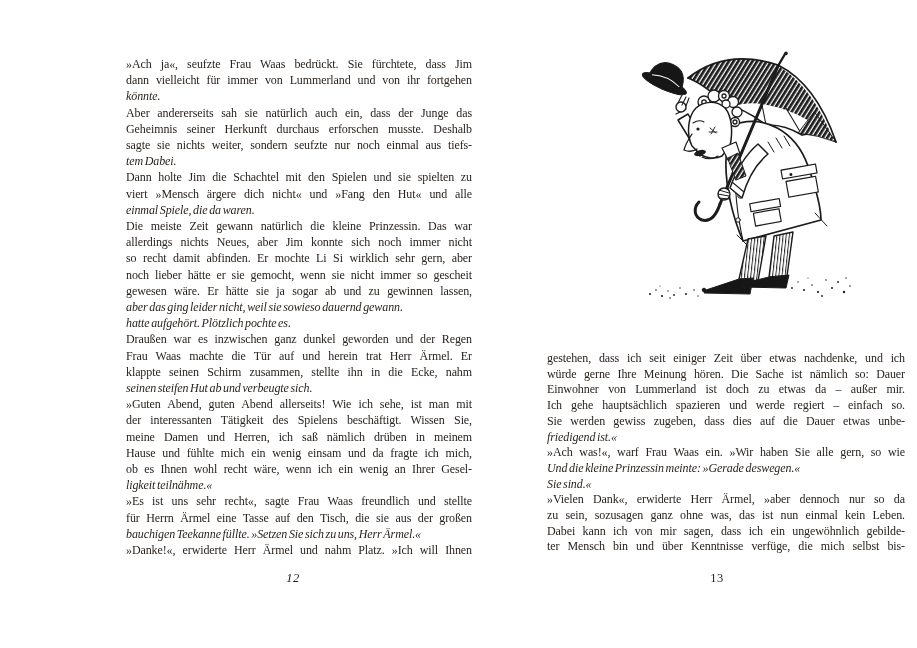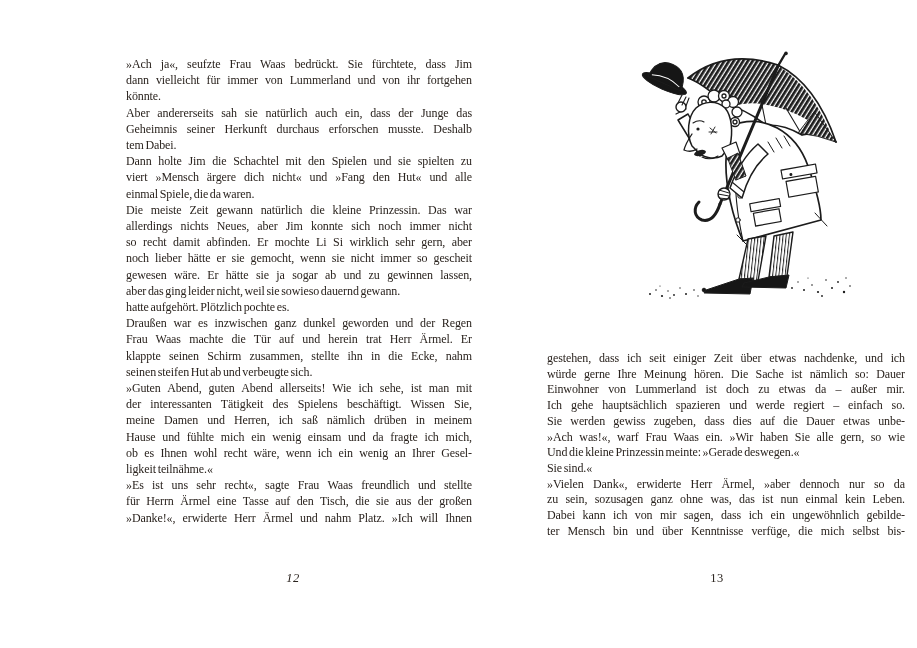--- a/index.html
+++ b/index.html
@@ -4,38 +4,39 @@
 <style>
   html,body{margin:0;padding:0;background:#ffffff;}
   .spread{
     position:relative;width:917px;height:648px;background:#ffffff;overflow:hidden;
     font-family:"Liberation Serif", serif;color:#2a231e;margin-left:44px;
   }
   .textcol{position:absolute;font-size:12px;letter-spacing:-0.1px;word-spacing:-1.2px;}
   .textcol-left{left:82px;top:56px;width:346px;line-height:16.2px;}
   .textcol-right{left:503px;top:351px;width:358px;line-height:15.7px;}
   .line{text-align:justify;text-align-last:justify;}
-  .line.end{text-align-last:left;}
+  .line.end{text-align-last:left;font-style:italic;}
   .pagenum{position:absolute;top:571px;font-size:12.5px;text-align:center;letter-spacing:0.5px;}
   .pagenum-left{left:82px;width:334px;font-style:italic;}
   .pagenum-right{left:503px;width:340px;}
   .illustration{position:absolute;left:596px;top:50px;width:215px;height:250px;}
   .illustration svg{display:block;width:100%;height:100%;}
 </style>
 </head>
 <body>
 
 <div class="spread">
 
   <div class="textcol textcol-left">
       <div class="line">»Ach ja«, seufzte Frau Waas bedrückt. Sie fürchtete, dass Jim</div>
       <div class="line">dann vielleicht für immer von Lummerland und von ihr fortgehen</div>
       <div class="line end">könnte.</div>
       <div class="line">Aber andererseits sah sie natürlich auch ein, dass der Junge das</div>
       <div class="line">Geheimnis seiner Herkunft durchaus erforschen musste. Deshalb</div>
+      <div class="line">sagte sie nichts weiter, sondern seufzte nur noch einmal aus tiefs-</div>
       <div class="line end">tem Dabei.</div>
       <div class="line">Dann holte Jim die Schachtel mit den Spielen und sie spielten zu</div>
       <div class="line">viert »Mensch ärgere dich nicht« und »Fang den Hut« und alle</div>
       <div class="line end">einmal Spiele, die da waren.</div>
       <div class="line">Die meiste Zeit gewann natürlich die kleine Prinzessin. Das war</div>
       <div class="line">allerdings nichts Neues, aber Jim konnte sich noch immer nicht</div>
       <div class="line">so recht damit abfinden. Er mochte Li Si wirklich sehr gern, aber</div>
       <div class="line">noch lieber hätte er sie gemocht, wenn sie nicht immer so gescheit</div>
       <div class="line">gewesen wäre. Er hätte sie ja sogar ab und zu gewinnen lassen,</div>
       <div class="line end">aber das ging leider nicht, weil sie sowieso dauernd gewann.</div>
@@ -45,30 +46,32 @@
       <div class="line">klappte seinen Schirm zusammen, stellte ihn in die Ecke, nahm</div>
       <div class="line end">seinen steifen Hut ab und verbeugte sich.</div>
       <div class="line">»Guten Abend, guten Abend allerseits! Wie ich sehe, ist man mit</div>
       <div class="line">der interessanten Tätigkeit des Spielens beschäftigt. Wissen Sie,</div>
       <div class="line">meine Damen und Herren, ich saß nämlich drüben in meinem</div>
       <div class="line">Hause und fühlte mich ein wenig einsam und da fragte ich mich,</div>
       <div class="line">ob es Ihnen wohl recht wäre, wenn ich ein wenig an Ihrer Gesel-</div>
       <div class="line end">ligkeit teilnähme.«</div>
       <div class="line">»Es ist uns sehr recht«, sagte Frau Waas freundlich und stellte</div>
       <div class="line">für Herrn Ärmel eine Tasse auf den Tisch, die sie aus der großen</div>
+      <div class="line end">bauchigen Teekanne füllte. »Setzen Sie sich zu uns, Herr Ärmel.«</div>
       <div class="line">»Danke!«, erwiderte Herr Ärmel und nahm Platz. »Ich will Ihnen</div>
     </div>
   <div class="pagenum pagenum-left">12</div>
 
   <div class="textcol textcol-right">
       <div class="line">gestehen, dass ich seit einiger Zeit über etwas nachdenke, und ich</div>
       <div class="line">würde gerne Ihre Meinung hören. Die Sache ist nämlich so: Dauer</div>
       <div class="line">Einwohner von Lummerland ist doch zu etwas da – außer mir.</div>
       <div class="line">Ich gehe hauptsächlich spazieren und werde regiert – einfach so.</div>
       <div class="line">Sie werden gewiss zugeben, dass dies auf die Dauer etwas unbe-</div>
+      <div class="line end">friedigend ist.«</div>
       <div class="line">»Ach was!«, warf Frau Waas ein. »Wir haben Sie alle gern, so wie</div>
       <div class="line end">Und die kleine Prinzessin meinte: »Gerade deswegen.«</div>
       <div class="line end">Sie sind.«</div>
       <div class="line">»Vielen Dank«, erwiderte Herr Ärmel, »aber dennoch nur so da</div>
       <div class="line">zu sein, sozusagen ganz ohne was, das ist nun einmal kein Leben.</div>
       <div class="line">Dabei kann ich von mir sagen, dass ich ein ungewöhnlich gebilde-</div>
       <div class="line">ter Mensch bin und über Kenntnisse verfüge, die mich selbst bis-</div>
     </div>
   <div class="pagenum pagenum-right">13</div>
 

